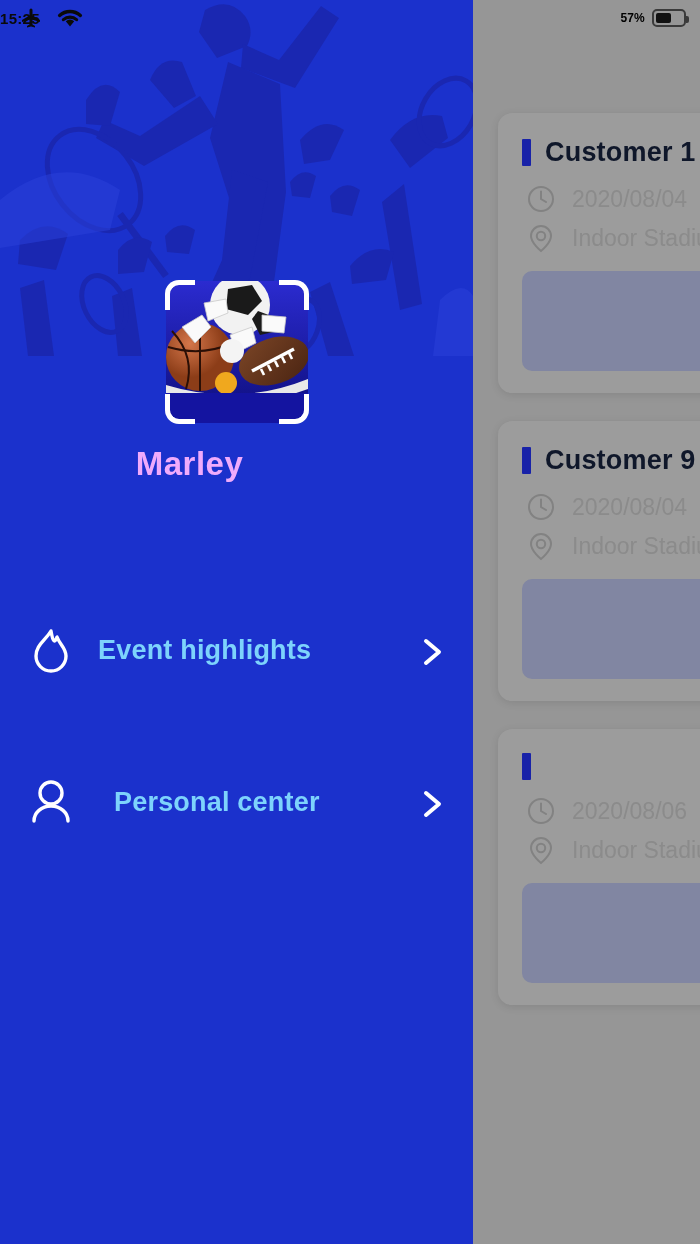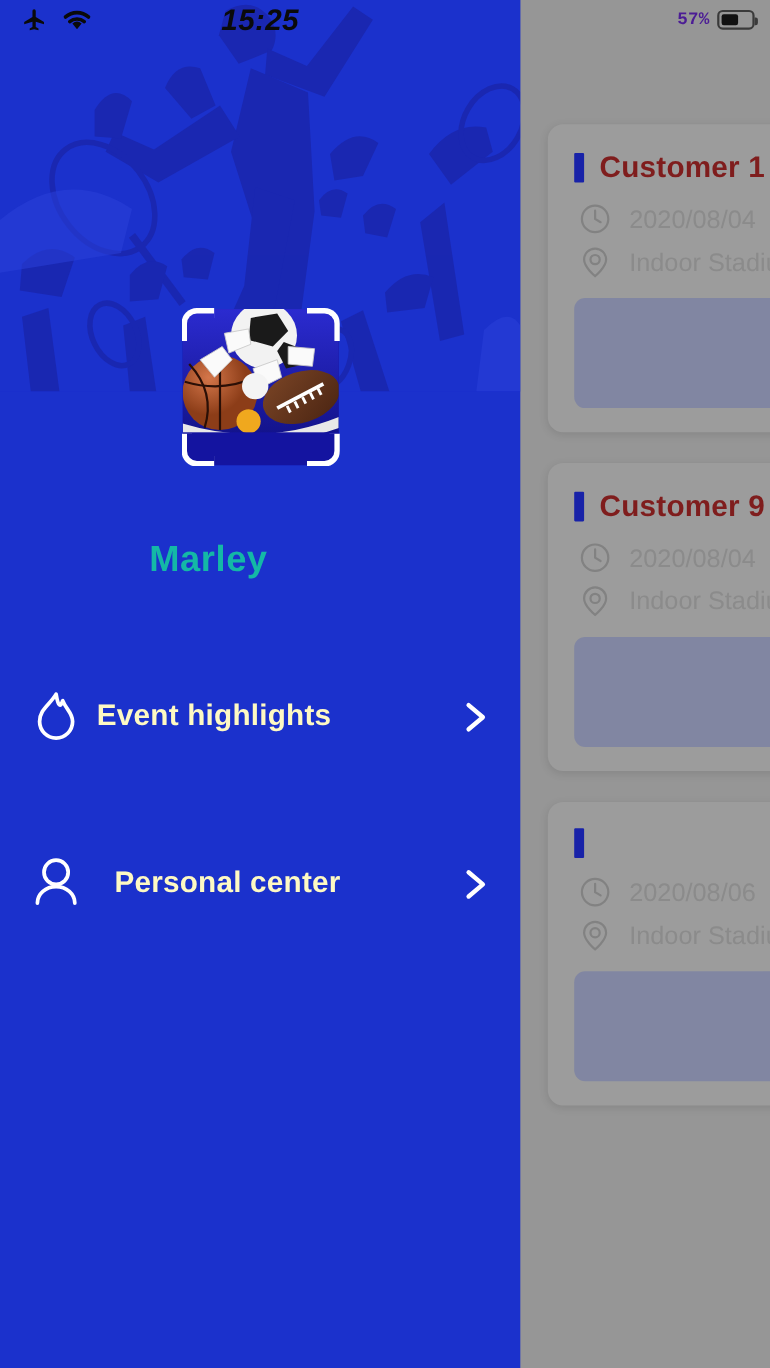--- a/index.html
+++ b/index.html
@@ -14,21 +14,21 @@
   .bg-page {
     position:absolute; inset:0;
     background:#969696;
   }
   .bg-statusbar {
     position:absolute; top:0; left:0; right:0; height:36px;
     display:flex; align-items:center; justify-content:flex-end;
     padding-right:14px;
   }
   .bg-status-right { display:flex; align-items:center; gap:7px; }
-  .bg-battery-pct { font-size:16px; font-weight:600; color:#4c1d95; letter-spacing:0.2px;font-family:Liberation Mono, monospace; }
+  .bg-battery-pct { font-size:12px; font-weight:600; color:#000000; letter-spacing:0.2px; }
   .batt {
     width:34px; height:18px; border:2px solid #3a3a3a; border-radius:5px;
     position:relative; display:flex; align-items:center; padding:2px;
   }
   .batt::after {
     content:""; position:absolute; right:-5px; top:5px;
     width:3px; height:7px; background:#3a3a3a; border-radius:0 2px 2px 0;
   }
   .batt-fill { height:100%; background:#111; border-radius:2px; }
 
@@ -52,21 +52,21 @@
   .card {
     background:#9c9c9c;
     border-radius:14px;
     padding:24px 24px 22px 24px;
     margin-bottom:28px;
     width:460px;
     box-shadow:0 2px 8px rgba(0,0,0,0.10);
   }
   .card-head { display:flex; align-items:center; gap:14px; margin-bottom:16px; }
   .card-accent { width:9px; height:27px; background:#1822a8; border-radius:1px; flex:none; }
-  .card-title { font-size:27px; font-weight:bold; color:#7f1d1d; letter-spacing:0.2px; }
+  .card-title { font-size:27px; font-weight:bold; color:#0f172a; letter-spacing:0.2px; }
   .card-row { display:flex; align-items:center; gap:16px; margin:9px 0 9px 4px; }
   .card-row .txt { font-size:23px; color:#8b8b8b; white-space:nowrap; }
   .ic { width:30px; height:30px; flex:none; display:block; }
   .card-btn {
     margin-top:18px;
     background:#8186a2;
     border-radius:10px;
     height:100px;
     display:flex; align-items:center; justify-content:center;
     font-size:26px; color:#111;
@@ -86,55 +86,54 @@
   }
   .hero-svg { position:absolute; inset:0; width:473px; height:356px; }
 
   .statusbar {
     position:absolute; top:0; left:0; width:473px; height:36px;
     display:flex; align-items:center; padding:0 18px;
     z-index:3;
   }
   .sb-left { display:flex; align-items:center; gap:12px; }
   .sb-time {
-    position:absolute; left:0; right:0; text-align:center;
-    font-size:27px; font-weight:bold; color:#0a0a0a; letter-spacing:0.3px;font-style:italic;
+    position:absolute; left:0; right:0; 
+    font-size:15px; font-weight:bold; color:#0a0a0a; letter-spacing:0.3px;
   }
 
   .avatar-wrap {
     position:absolute; left:166px; top:281px; width:142px; height:142px; z-index:4;
   }
   .avatar-img {
     position:absolute; inset:0; border-radius:24px; overflow:hidden;
     background:#1616a8;
   }
   .corner {
     position:absolute; width:30px; height:30px; border:5px solid #fff;
   }
   .c-tl { top:-1px; left:-1px; border-right:none; border-bottom:none; border-radius:14px 0 0 0; }
   .c-tr { top:-1px; right:-1px; border-left:none; border-bottom:none; border-radius:0 14px 0 0; }
   .c-bl { bottom:-1px; left:-1px; border-right:none; border-top:none; border-radius:0 0 0 14px; }
   .c-br { bottom:-1px; right:-1px; border-left:none; border-top:none; border-radius:0 0 14px 0; }
 
   .username {
     position:absolute; top:445px; left:0; width:379px; text-align:center;
-    font-size:33px; font-weight:bold; color:#14b8a6; letter-spacing:0.5px;
+    font-size:33px; font-weight:bold; color:#f0abfc; letter-spacing:0.5px;
     z-index:4;
-    margin-top:44px;
   }
 
   .menu { position:absolute; top:612px; left:0; width:473px; z-index:4; }
   .menu-item {
     display:flex; align-items:center; height:76px; padding:0 28px 0 30px;
     cursor:pointer;
   }
   .menu-item + .menu-item { margin-top:76px;gap:16px; }
   .mi-icon { width:46px; height:46px; flex:none; display:flex; align-items:center; }
   .mi-label {
-    flex:1; margin-left:12px; font-size:27px; font-weight:bold; color:#fef9c3;
+    flex:1; margin-left:22px; font-size:27px; font-weight:bold; color:#7dd3fc;
     letter-spacing:0.2px;
   }
   .chev { width:26px; height:26px; flex:none; }
 </style>
 </head>
 <body>
 
 <div class="bg-page">
 
   <div class="bg-statusbar">

